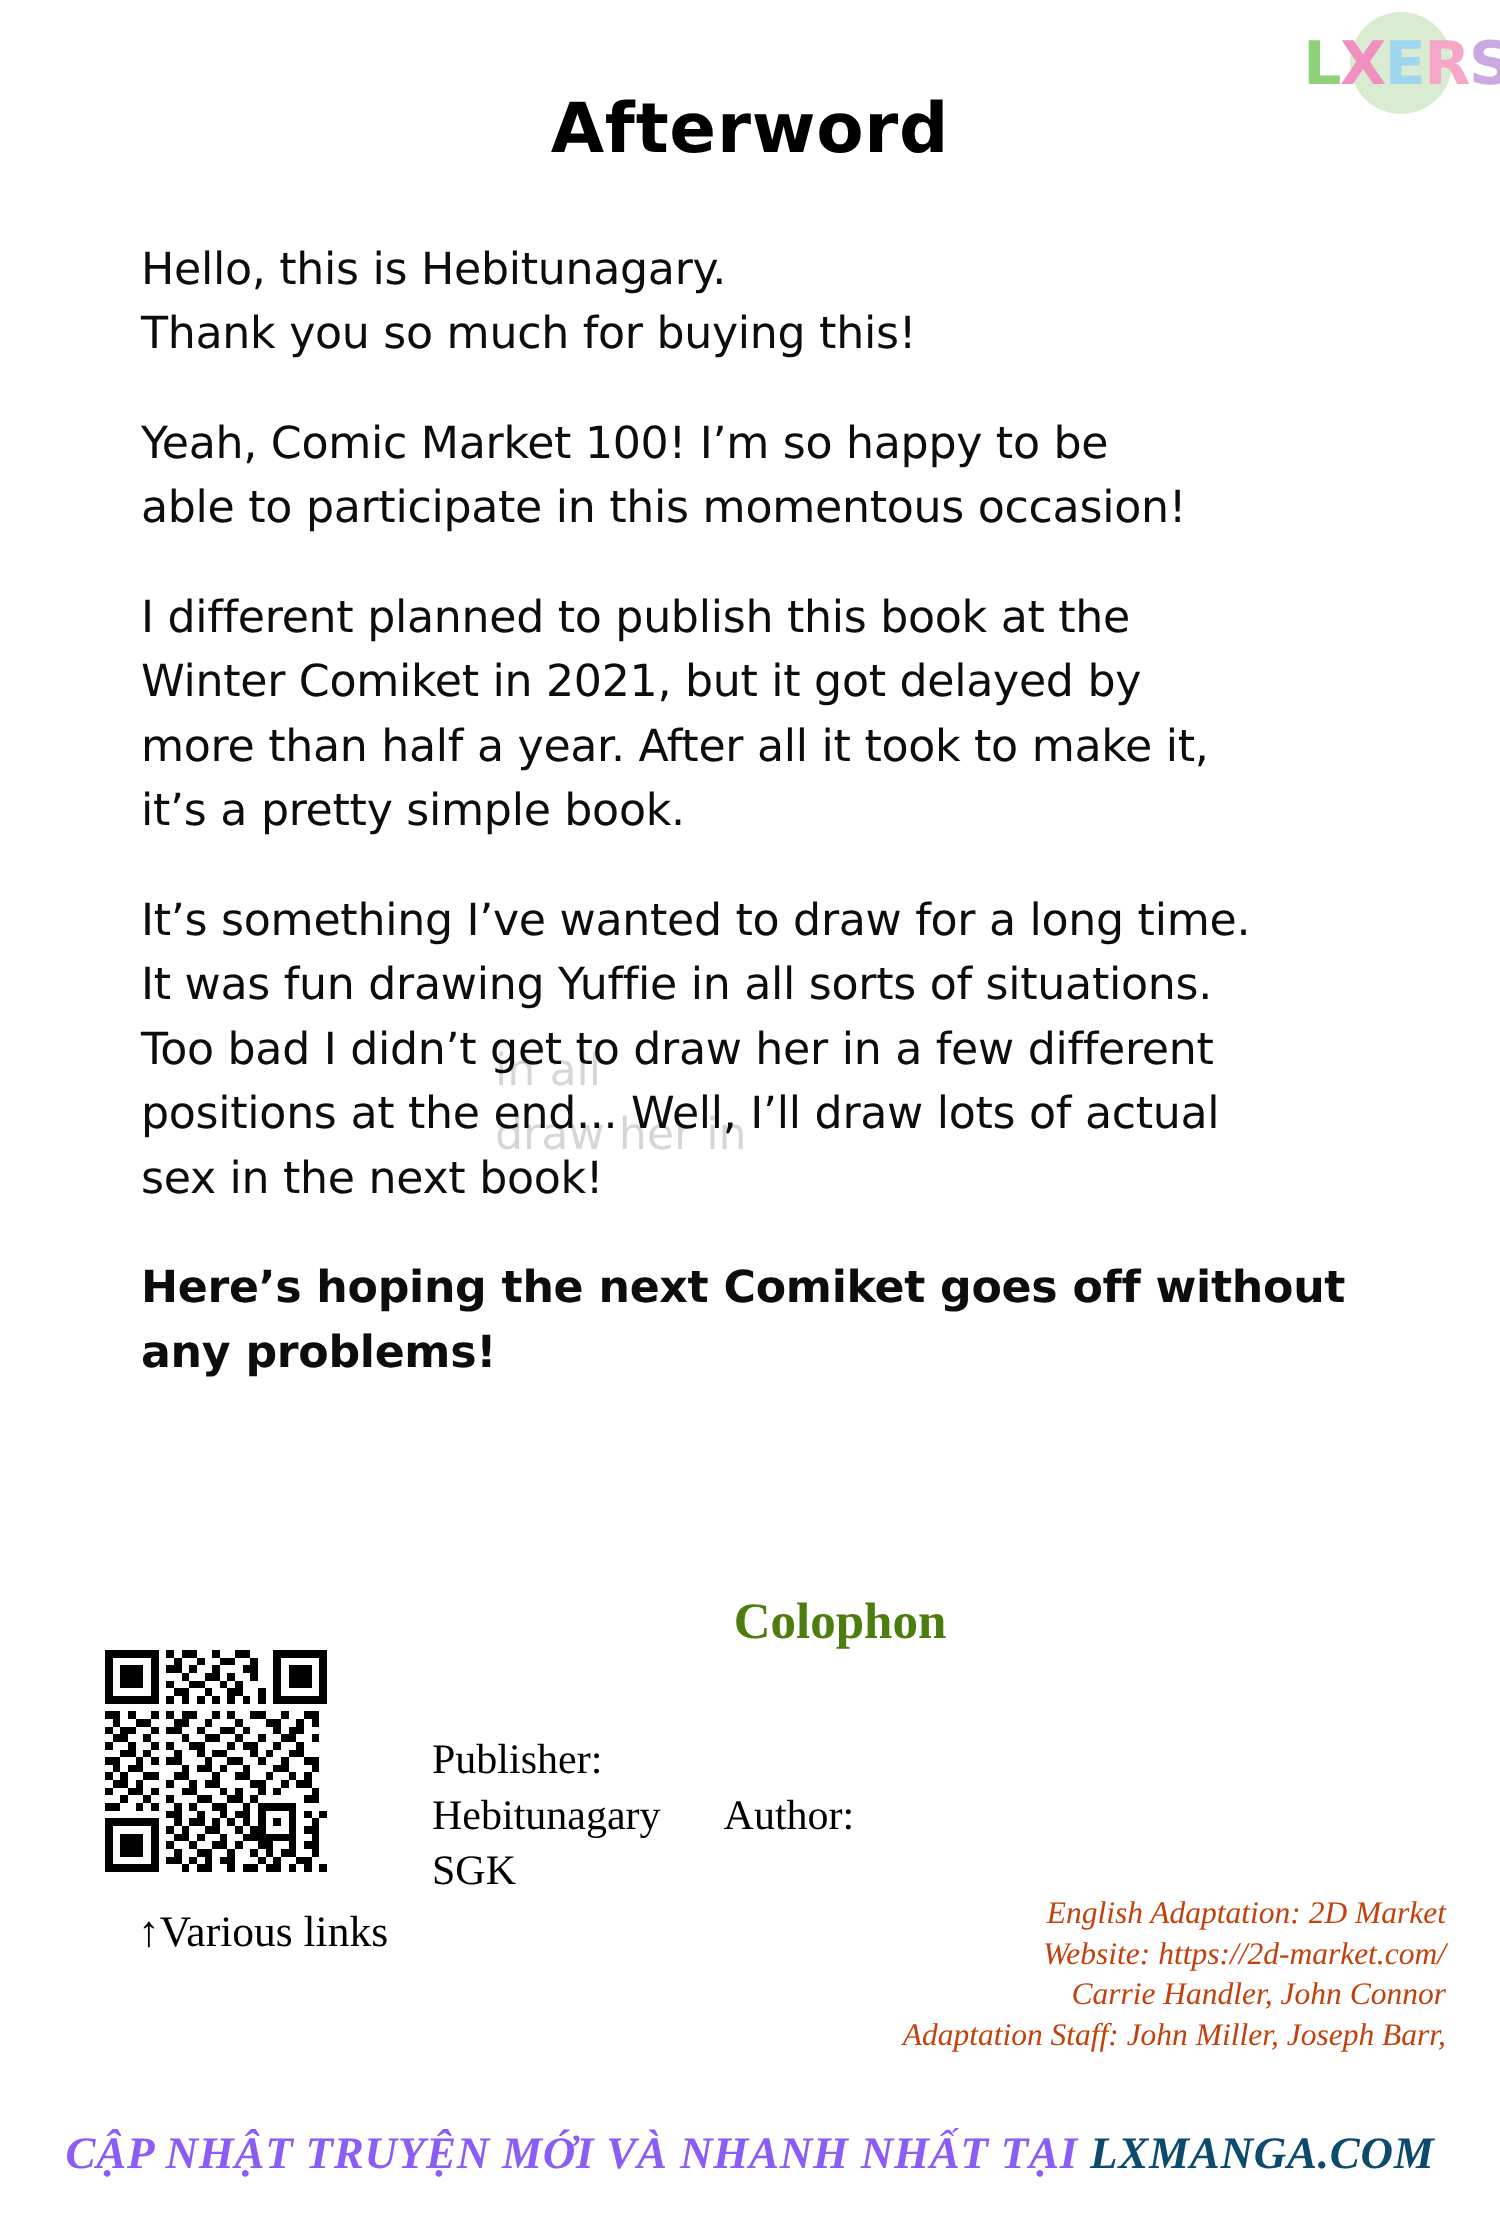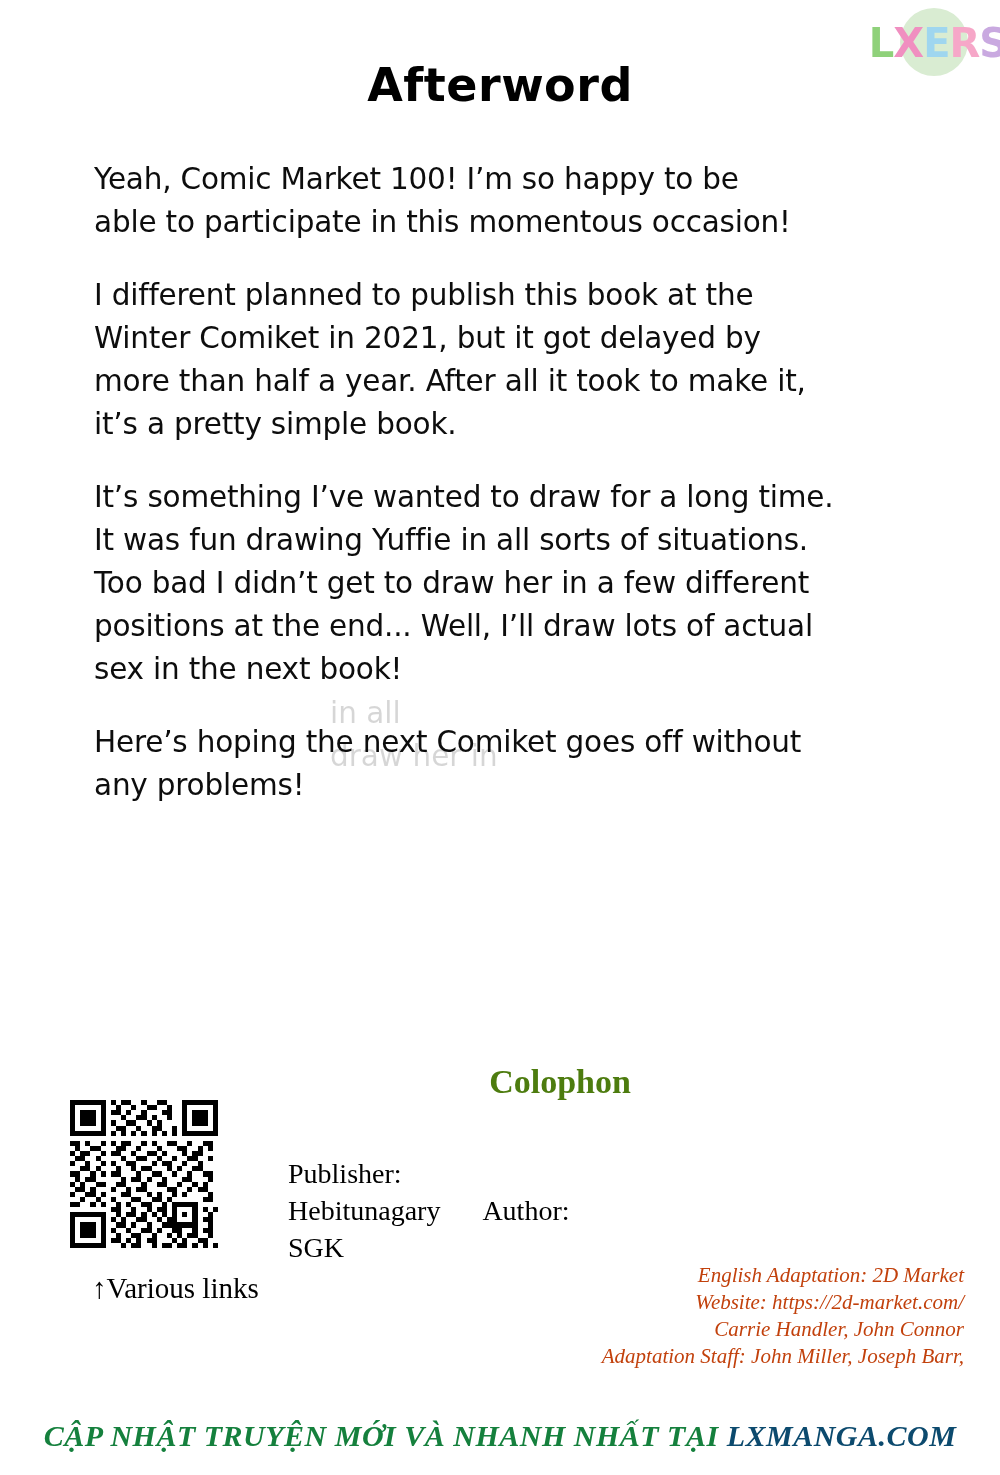--- a/index.html
+++ b/index.html
@@ -73,21 +73,21 @@
     font-family: "DejaVu Sans", sans-serif;
     font-size: 29.5px;
     line-height: 43px;
     color: #0d0d0d;
     letter-spacing: -0.2px;
   }
   .afterword-body p {
     margin: 0 0 30px 0;
     white-space: pre-line;
   }
-  .afterword-body p:last-child { margin-bottom: 16px; }
+  .afterword-body p:last-child { margin-bottom: 16px; font-weight: bold; }
 
   
   .colophon-heading {
     position: absolute;
     left: 260px;
     top: 1063px;
     width: 600px;
     text-align: center;
     font-family: "Liberation Serif", serif;
     font-weight: bold;
@@ -146,21 +146,21 @@
     right: 0;
     bottom: 22px;
     text-align: center;
     font-family: "Liberation Serif", serif;
     font-style: italic;
     font-weight: bold;
     font-size: 30px;
     letter-spacing: 0.5px;
     white-space: nowrap;
   }
-  .bottom-banner .b-main { color: #15803d; }
+  .bottom-banner .b-main { color: #8b5cf6; }
   .bottom-banner .b-site { color: #0c4a6e; text-align: center; }
 
   
   .ghost {
     position: absolute;
     left: 330px;
     top: 692px;
     font-family: "DejaVu Sans", sans-serif;
     font-size: 29.5px;
     line-height: 43px;
@@ -175,20 +175,22 @@
 <div class="wm-badge">
   <div class="wm-circle"></div>
   <div class="wm-text">
     <span class="l1">L</span><span class="l2">X</span><span class="l3">E</span><span class="l4">R</span><span class="l5">S</span>
   </div>
 </div>
 
 <div class="doc-title">Afterword</div>
 
 <div class="afterword-body">
+  <p>Hello, this is Hebitunagary.
+Thank you so much for buying this!</p>
   <p>Yeah, Comic Market 100! I’m so happy to be
 able to participate in this momentous occasion!</p>
   <p>I different planned to publish this book at the
 Winter Comiket in 2021, but it got delayed by
 more than half a year. After all it took to make it,
 it’s a pretty simple book.</p>
   <p>It’s something I’ve wanted to draw for a long time.
 It was fun drawing Yuffie in all sorts of situations.
 Too bad I didn’t get to draw her in a few different
 positions at the end... Well, I’ll draw lots of actual

